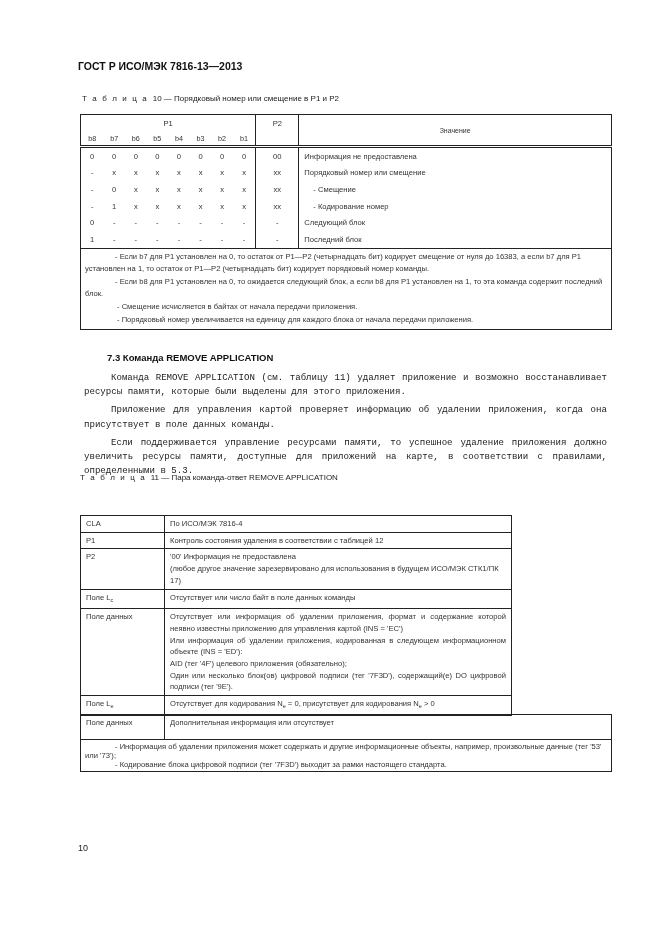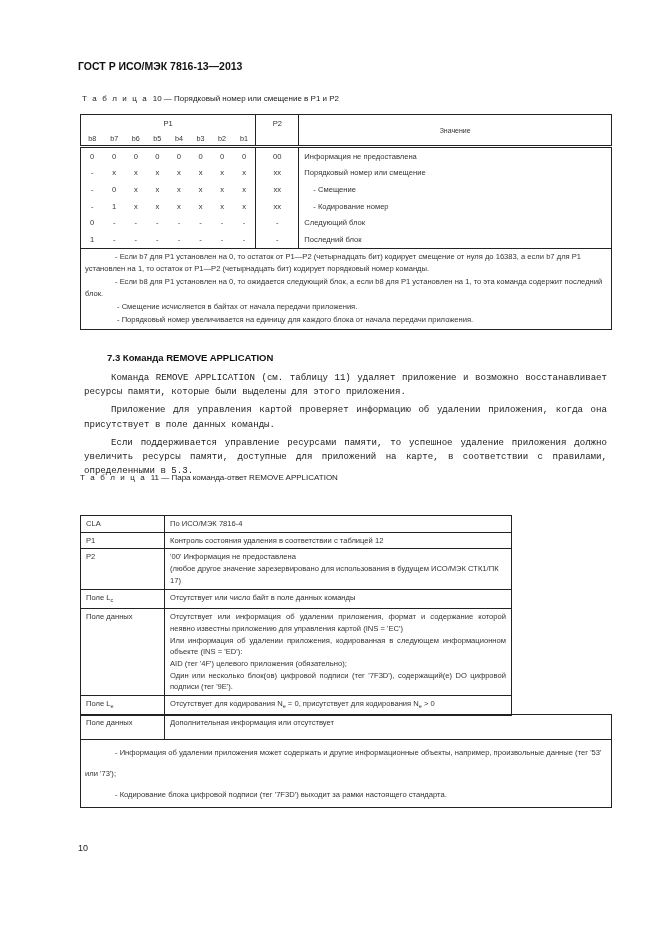--- a/index.html
+++ b/index.html
@@ -35,21 +35,21 @@
 
   
   #t11 { left:80px; top:491px; width:432px;margin-top:24px; }
   #t11 td { border:1px solid #222; padding:2px 5px; vertical-align:top; line-height:11.7px; font-size:7.6px; }
   #t11 td.k { width:73px; }
   #t11 td.just { text-align:justify; }
 
   #t12 { left:80px; top:714px; width:532px; }
   #t12 td { border:1px solid #222; padding:2px 5px; vertical-align:top; line-height:11.7px; font-size:7.6px; }
   #t12 td.k { width:73px; }
-  #t12 .notes { line-height:21px; padding:2px 4px; }
+  #t12 .notes { line-height:9px; padding:2px 4px; }
   sub { font-size:5.5px; vertical-align:-2px; }
   .page-num { left:78px; top:843px; font-size:9px; color:#222; }
 </style>
 </head>
 <body>
 
 <div class="abs doc-header">ГОСТ Р ИСО/МЭК 7816-13—2013</div>
 
 <div class="abs caption" style="left:82px; top:94px;">
   <span class="spaced">Т а б л и ц а</span>&nbsp;

